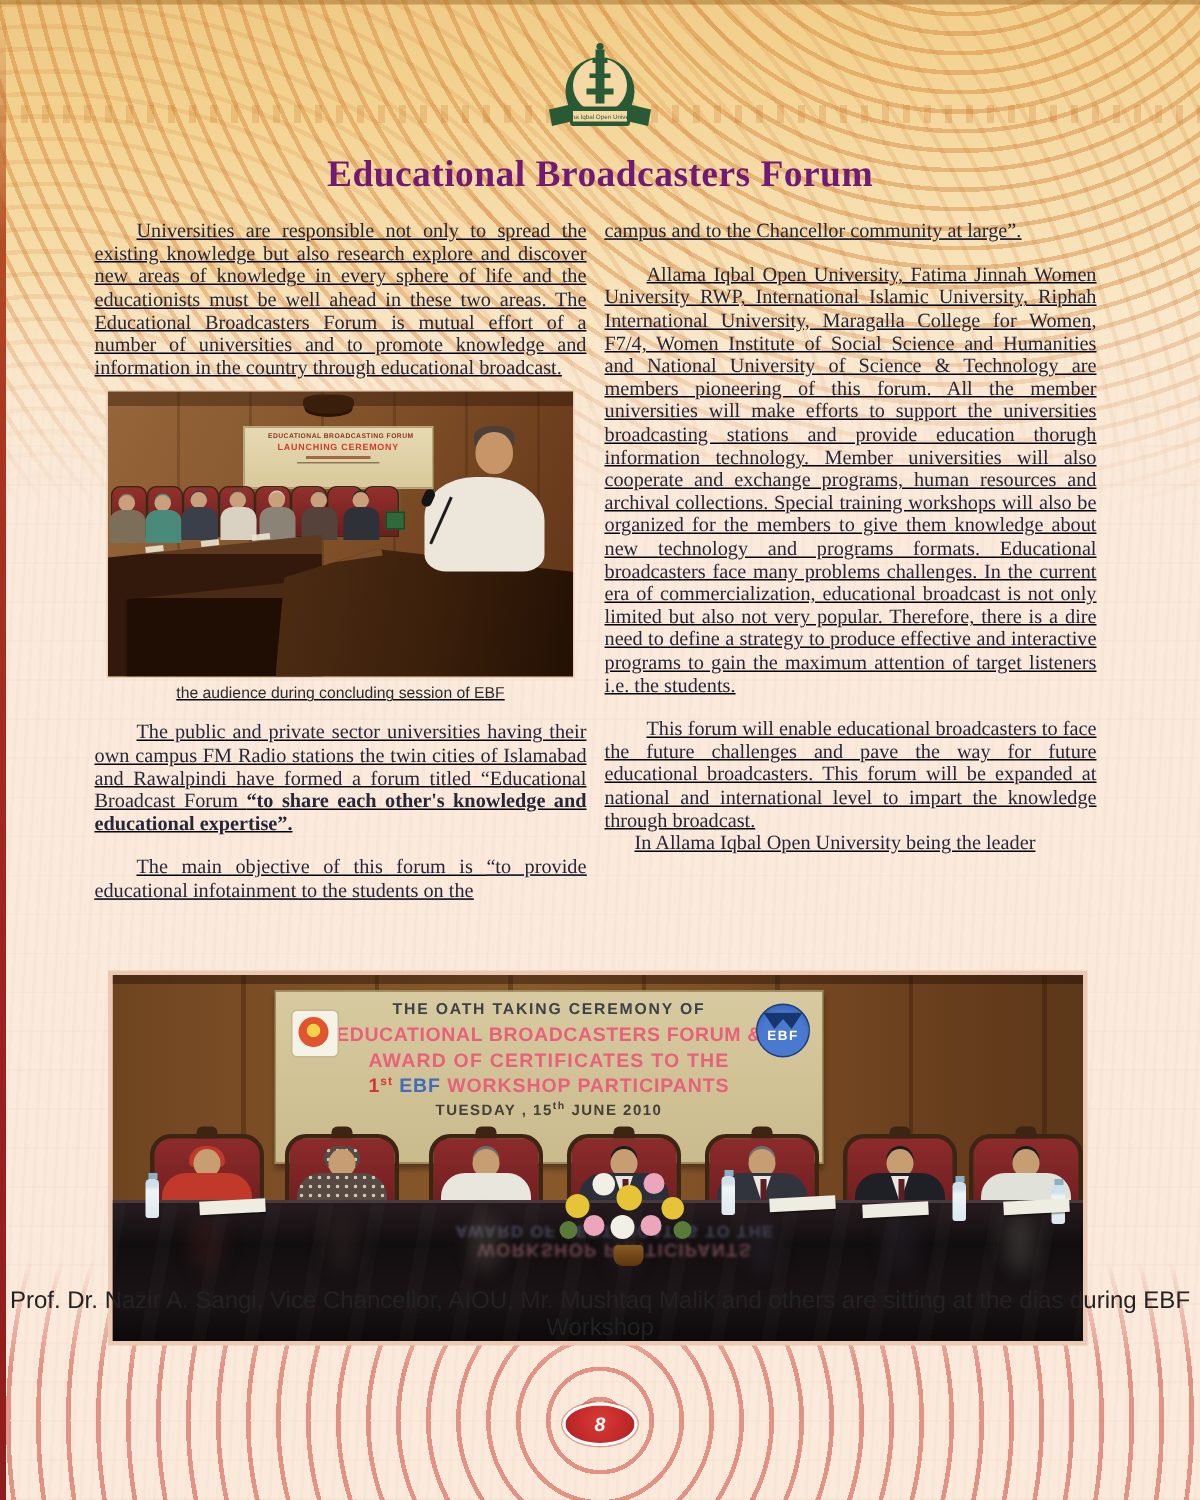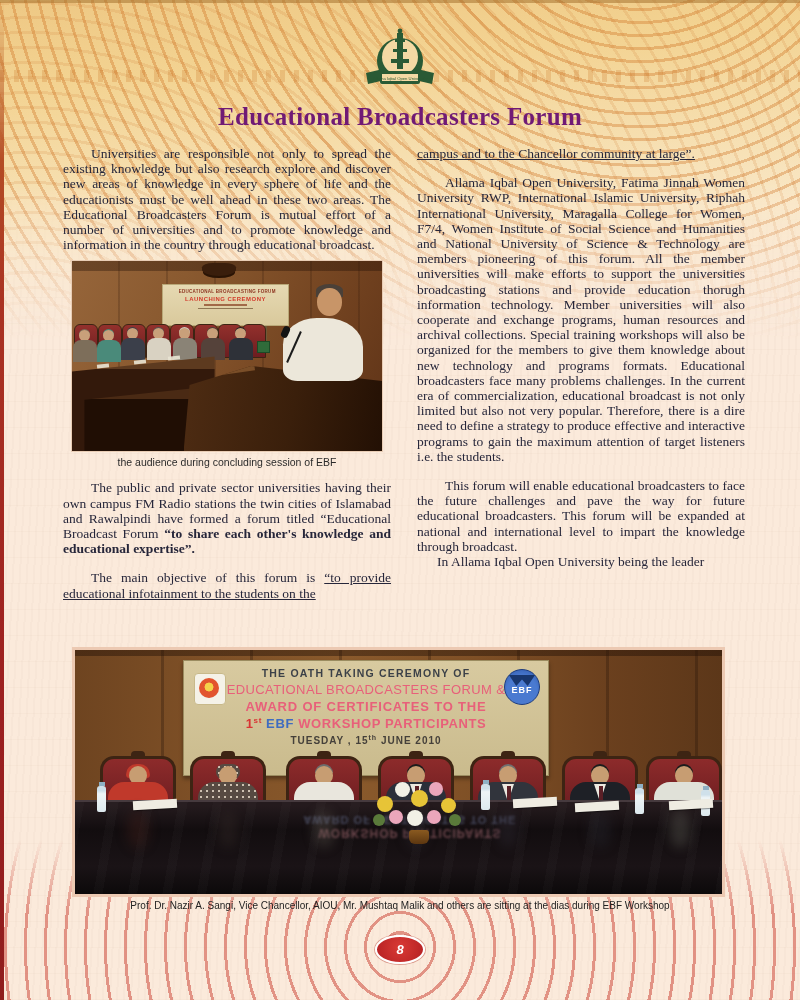--- a/index.html
+++ b/index.html
@@ -28,21 +28,21 @@
     mask-image:linear-gradient(180deg,transparent 0,#000 160px);}
   .edge-top{position:absolute;left:0;top:0;right:0;height:3px;z-index:4;background:rgba(165,115,48,.55);}
 
   
   .hdr{position:absolute;left:0;right:0;top:0;z-index:5;text-align:center;}
   .crest{position:absolute;left:50%;top:25px;transform:translateX(-50%);}
   .page-title{position:absolute;left:0;right:0;top:103px;margin:0;font-size:25px;font-weight:bold;
     color:#701a75;letter-spacing:.3px;font-family:"Liberation Serif",serif;}
 
   
-  .cols{position:absolute;left:63px;top:146px;width:682px;z-index:5;display:flex;gap:26px;}
+  .cols{position:absolute;left:63px;top:146px;width:682px;z-index:5;display:flex;gap:12px;text-decoration:underline;}
   .col{width:328px;}
   .body{margin:0;font-size:13.5px;line-height:15.2px;color:#26263a;text-align:justify;}
   .ind{text-indent:28px;}
   .ind2{text-indent:20px;}
   .mt{margin-top:14px;}
   .mt-s{margin-top:11px;}
   .b{font-weight:bold;}
   .ul{text-decoration:underline;}
   .subhead{margin:13px 0 1px 0;font-size:13.8px;font-weight:bold;font-style:italic;color:#20202f;}
 
@@ -90,21 +90,21 @@
   .ph2{position:absolute;left:72px;top:647px;width:653px;height:250px;z-index:5;border:3px solid #ecc9b2;box-sizing:border-box;
     overflow:hidden;background:linear-gradient(90deg,#6e4420 0%,#7d4f26 18%,#8a5a2c 42%,#7f5026 62%,#6b401e 82%,#5c3719 100%);}
   .ph2 .panels{position:absolute;inset:0;background:
     repeating-linear-gradient(90deg, transparent 0 86px, rgba(40,20,8,.32) 86px 89px),
     linear-gradient(180deg, rgba(25,10,3,.4) 0 6px, transparent 6px);}
   .ph2 .scratch{position:absolute;left:68%;top:34%;width:16px;height:10px;color:#caa36a;font-size:12px;line-height:10px;font-family:"Liberation Sans",sans-serif;}
   .banner2{position:absolute;left:108px;top:10px;width:366px;height:116px;background:linear-gradient(180deg,#d8caa0,#cabb8d);
     border:1px solid #9b8c60;box-shadow:0 3px 4px rgba(0,0,0,.35);text-align:center;padding-top:6px;box-sizing:border-box;
     font-family:"Liberation Sans",sans-serif;}
   .banner2 .bl1{font-size:10.5px;font-weight:bold;color:#3c4148;letter-spacing:1.2px;}
-  .banner2 .bl2{font-size:13px;font-weight:normal;color:#e8607a;letter-spacing:.4px;margin-top:3px;}
+  .banner2 .bl2{font-size:13px;font-weight:bold;color:#e8607a;letter-spacing:.4px;margin-top:3px;}
   .banner2 .bl3{font-size:13px;font-weight:bold;color:#e8607a;letter-spacing:.8px;margin-top:2px;}
   .banner2 .bl4{font-size:13px;font-weight:bold;letter-spacing:.6px;margin-top:2px;color:#e8607a;}
   .banner2 .bl4 .n1{color:#d93434;}
   .banner2 .bl4 sup{font-size:8px;color:#d93434;}
   .banner2 .bl4 .ebf{color:#3f6cc0;}
   .banner2 .bl5{font-size:10px;font-weight:bold;color:#45403a;letter-spacing:1px;margin-top:3px;}
   .banner2 .bl5 sup{font-size:7px;}
   .aiou-badge{position:absolute;left:10px;top:12px;width:30px;height:30px;background:#f5f2e8;border-radius:4px;border:1px solid #c8b98a;}
   .aiou-badge i{position:absolute;left:4px;top:4px;width:20px;height:20px;border-radius:50%;display:block;
     background:radial-gradient(circle at 50% 45%, #f4d24a 0 28%, #e2542e 32% 70%, #c03020 74% 100%);}
@@ -145,22 +145,22 @@
     box-shadow:58px 6px 12px 6px rgba(70,35,28,.38),148px 6px 12px 6px rgba(60,50,45,.35),244px 6px 12px 6px rgba(120,110,100,.28),
     336px 6px 12px 6px rgba(50,45,55,.4),428px 6px 12px 6px rgba(50,45,55,.38),520px 6px 12px 6px rgba(40,40,48,.4),
     600px 6px 12px 6px rgba(120,118,108,.3);}
   .flowers{position:absolute;left:296px;top:128px;width:96px;height:66px;}
   .flowers i{position:absolute;border-radius:50%;display:block;}
   .vase{position:absolute;left:38px;top:52px;width:20px;height:14px;background:linear-gradient(180deg,#8a5a20,#5c3610);border-radius:3px 3px 6px 6px;}
   .bottle{position:absolute;width:9px;height:26px;border-radius:3px 3px 2px 2px;background:linear-gradient(180deg,#cfe0ea 0 18%,#eef4f6 30%,#dde9ee 100%);}
   .bottle::before{content:"";position:absolute;left:1.5px;top:-4px;width:6px;height:4px;background:#8fb0c4;}
   .paper2{position:absolute;width:44px;height:9px;background:#efece2;transform:rotate(-3deg);box-shadow:0 1px 1px rgba(0,0,0,.4);}
 
-  .cap2{position:absolute;left:0;right:0;top:900px;z-index:5;text-align:center;
-    font-family:"Liberation Sans",sans-serif;font-size:10px;color:#222;}
+  .cap2{position:absolute;left:0;right:0;top:859px;z-index:5;text-align:center;
+    font-family:"Liberation Sans",sans-serif;font-size:16px;color:#222;}
   .pagenum{position:absolute;left:50%;top:935px;transform:translateX(-50%);z-index:6;width:46px;height:25px;
     background:radial-gradient(circle at 50% 40%,#d93a35,#b31f22);border:2px solid #fff;border-radius:50%;
     box-shadow:0 0 0 1px rgba(180,50,40,.4);display:flex;align-items:center;justify-content:center;
     color:#fff;font-family:"Liberation Sans",sans-serif;font-weight:bold;font-style:italic;font-size:13px;}
 </style>
 </head>
 <body>
 
 <div class="page">
 

